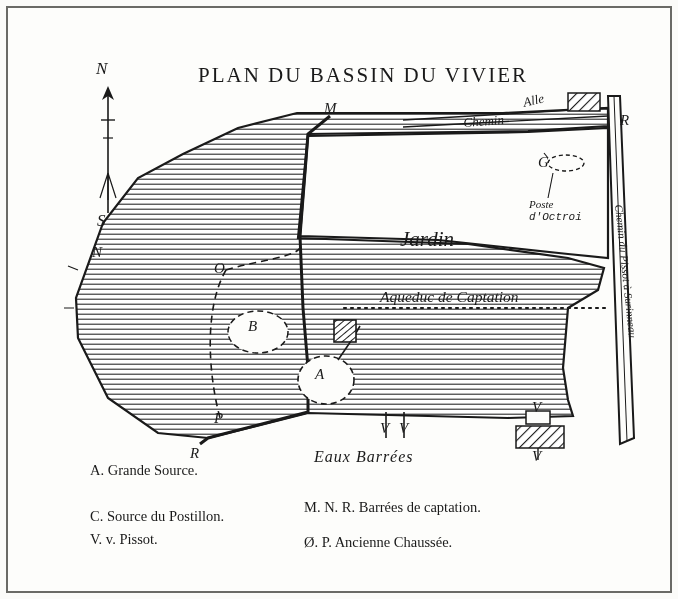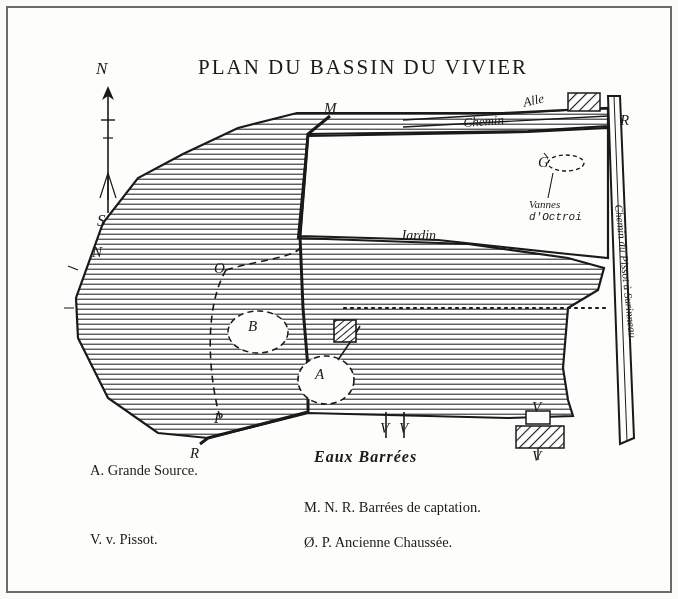--- a/index.html
+++ b/index.html
@@ -53,21 +53,21 @@
     font-size: 14.5px;
   }
   .small {
     font-size: 11px;
   }
   .mid {
     font-size: 13px;
   }
   .big-ital {
     font-style: italic;
-    font-size: 14px;
+    font-size: 21px;
   }
   .chem-rot {
     transform-origin: left top;
     transform: rotate(84deg);
   }
   .key-letter {
     font-style: italic;
     font-size: 15px;
   }
 </style>
@@ -166,50 +166,52 @@
         <line x1="100" y1="85" x2="100" y2="205" stroke="#1a1a1a" stroke-width="1.6"></line>
         <path d="M 100 78 L 94 92 L 100 88 L 106 92 Z" fill="#1a1a1a"></path>
         <line x1="93" y1="112" x2="107" y2="112" stroke="#1a1a1a" stroke-width="1.4"></line>
         <line x1="95" y1="130" x2="105" y2="130" stroke="#1a1a1a" stroke-width="1.2"></line>
         <path d="M 100 165 L 92 190 M 100 165 L 100 192 M 100 165 L 108 190" stroke="#1a1a1a" stroke-width="1.2" fill="none"></path>
       </g>
 
       <path d="M 66 300 L 56 300 M 70 262 L 60 258" stroke="#1a1a1a" stroke-width="1.2"></path>
     </svg>
 
-    <div class="lbl title" style="left:190px; top:48px;">PLAN DU BASSIN DU VIVIER</div>
+    <div class="lbl title" style="left:190px; top:56px;">PLAN DU BASSIN DU VIVIER</div>
 
     <div class="lbl big-ital" style="left:88px; top:52px; font-size:17px;">N</div>
     <div class="lbl big-ital" style="left:89px; top:204px; font-size:17px;">S</div>
 
     <div class="lbl key-letter" style="left:316px; top:92px;">M</div>
     <div class="lbl key-letter" style="left:84px; top:236px;">N</div>
     <div class="lbl key-letter" style="left:182px; top:437px;">R</div>
     <div class="lbl key-letter" style="left:612px; top:104px;">R</div>
     <div class="lbl key-letter" style="left:530px; top:146px;">G</div>
     <div class="lbl key-letter" style="left:206px; top:252px;">O</div>
     <div class="lbl key-letter" style="left:206px; top:402px;">P</div>
     <div class="lbl key-letter" style="left:307px; top:358px;">A</div>
     <div class="lbl key-letter" style="left:240px; top:310px;">B</div>
 
     <div class="lbl key-letter" style="left:372px; top:412px;">V</div>
     <div class="lbl key-letter" style="left:391px; top:412px;">V</div>
     <div class="lbl key-letter" style="left:524px; top:391px;">V</div>
     <div class="lbl key-letter" style="left:524px; top:440px;">V</div>
 
     <div class="lbl big-ital" style="left:392px; top:220px;">Jardin</div>
-    <div class="lbl ital" style="left:306px; top:440px; font-size:16px; letter-spacing:1px;font-weight:bold;">Eaux Barrées</div>
+    <div class="lbl ital" style="left:372px; top:280px; font-size:15.5px;">Aqueduc de Captation</div>
+    <div class="lbl ital" style="left:306px; top:440px; font-size:16px; letter-spacing:1px;">Eaux Barrées</div>
 
     <div class="lbl ital mid" style="left:455px; top:108px; transform-origin:left top; transform:rotate(-4deg);">Chemin</div>
     <div class="lbl ital mid" style="left:514px; top:88px; transform-origin:left top; transform:rotate(-12deg);">Alle</div>
-    <div class="lbl ital small" style="left:521px; top:190px;">Vannes</div>
+    <div class="lbl ital small" style="left:521px; top:190px;">Poste</div>
     <div class="lbl ital small" style="left:521px; top:203px;font-family:Liberation Mono, monospace;">d'Octroi</div>
 
     <div class="lbl ital small chem-rot" style="left:617px; top:196px;">Chemin du Pissot à Surinneau</div>
 
     <div class="lbl legend" style="left:82px; top:455px;">A. Grande Source.</div>
+    <div class="lbl legend" style="left:82px; top:501px;">C. Source du Postillon.</div>
     <div class="lbl legend" style="left:82px; top:524px;">V. v. Pissot.</div>
 
     <div class="lbl legend" style="left:296px; top:492px;">M. N. R. Barrées de captation.</div>
     <div class="lbl legend" style="left:296px; top:515px;margin-top:12px;">Ø. P. Ancienne Chaussée.</div>
 
   </div>
 </div>
 
 </body></html>

